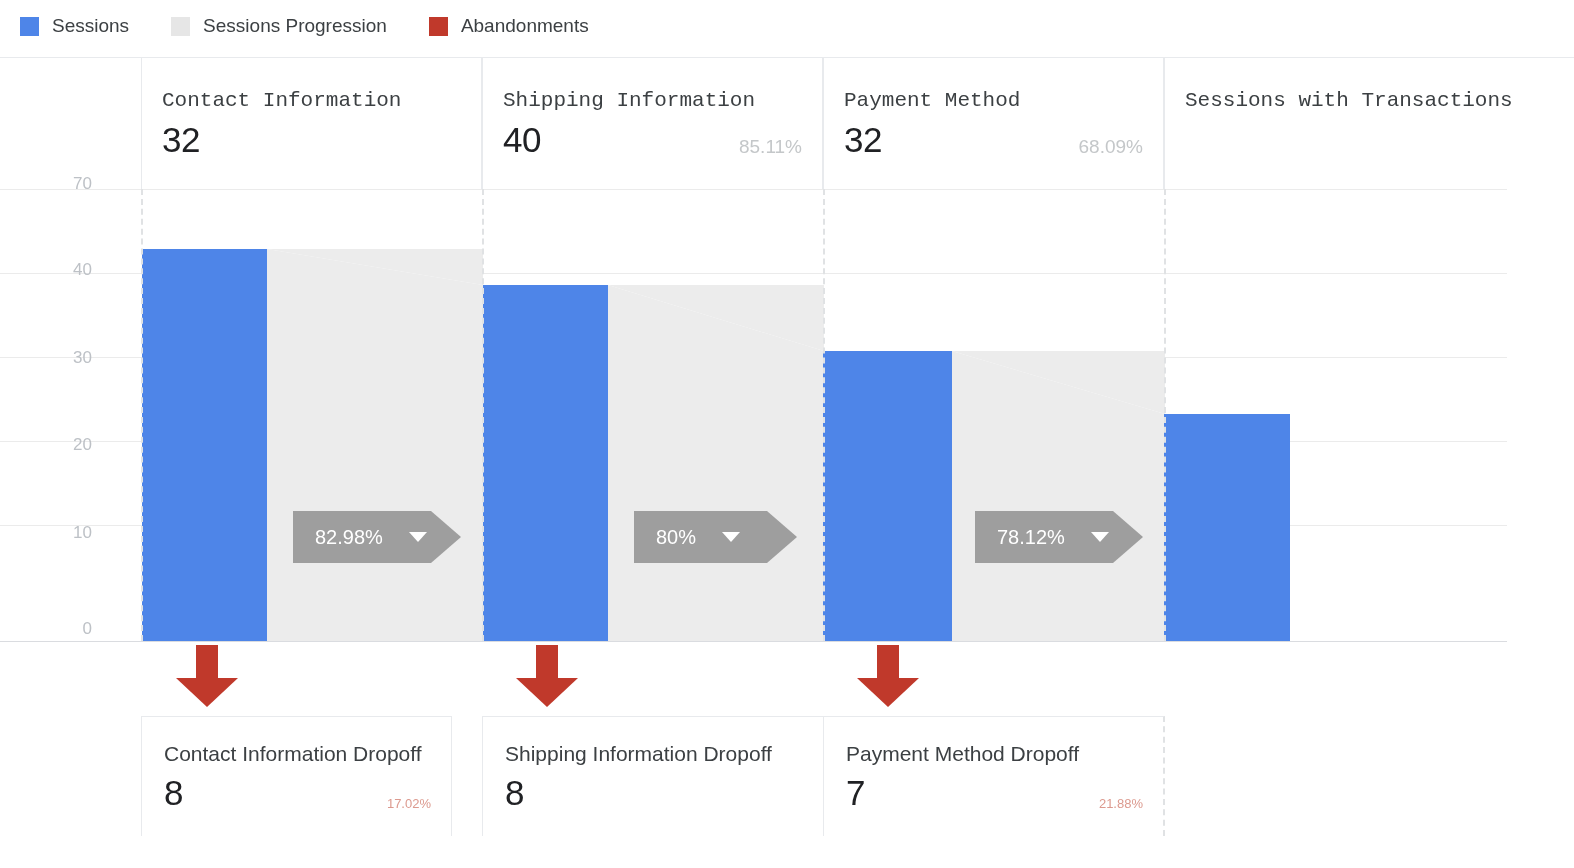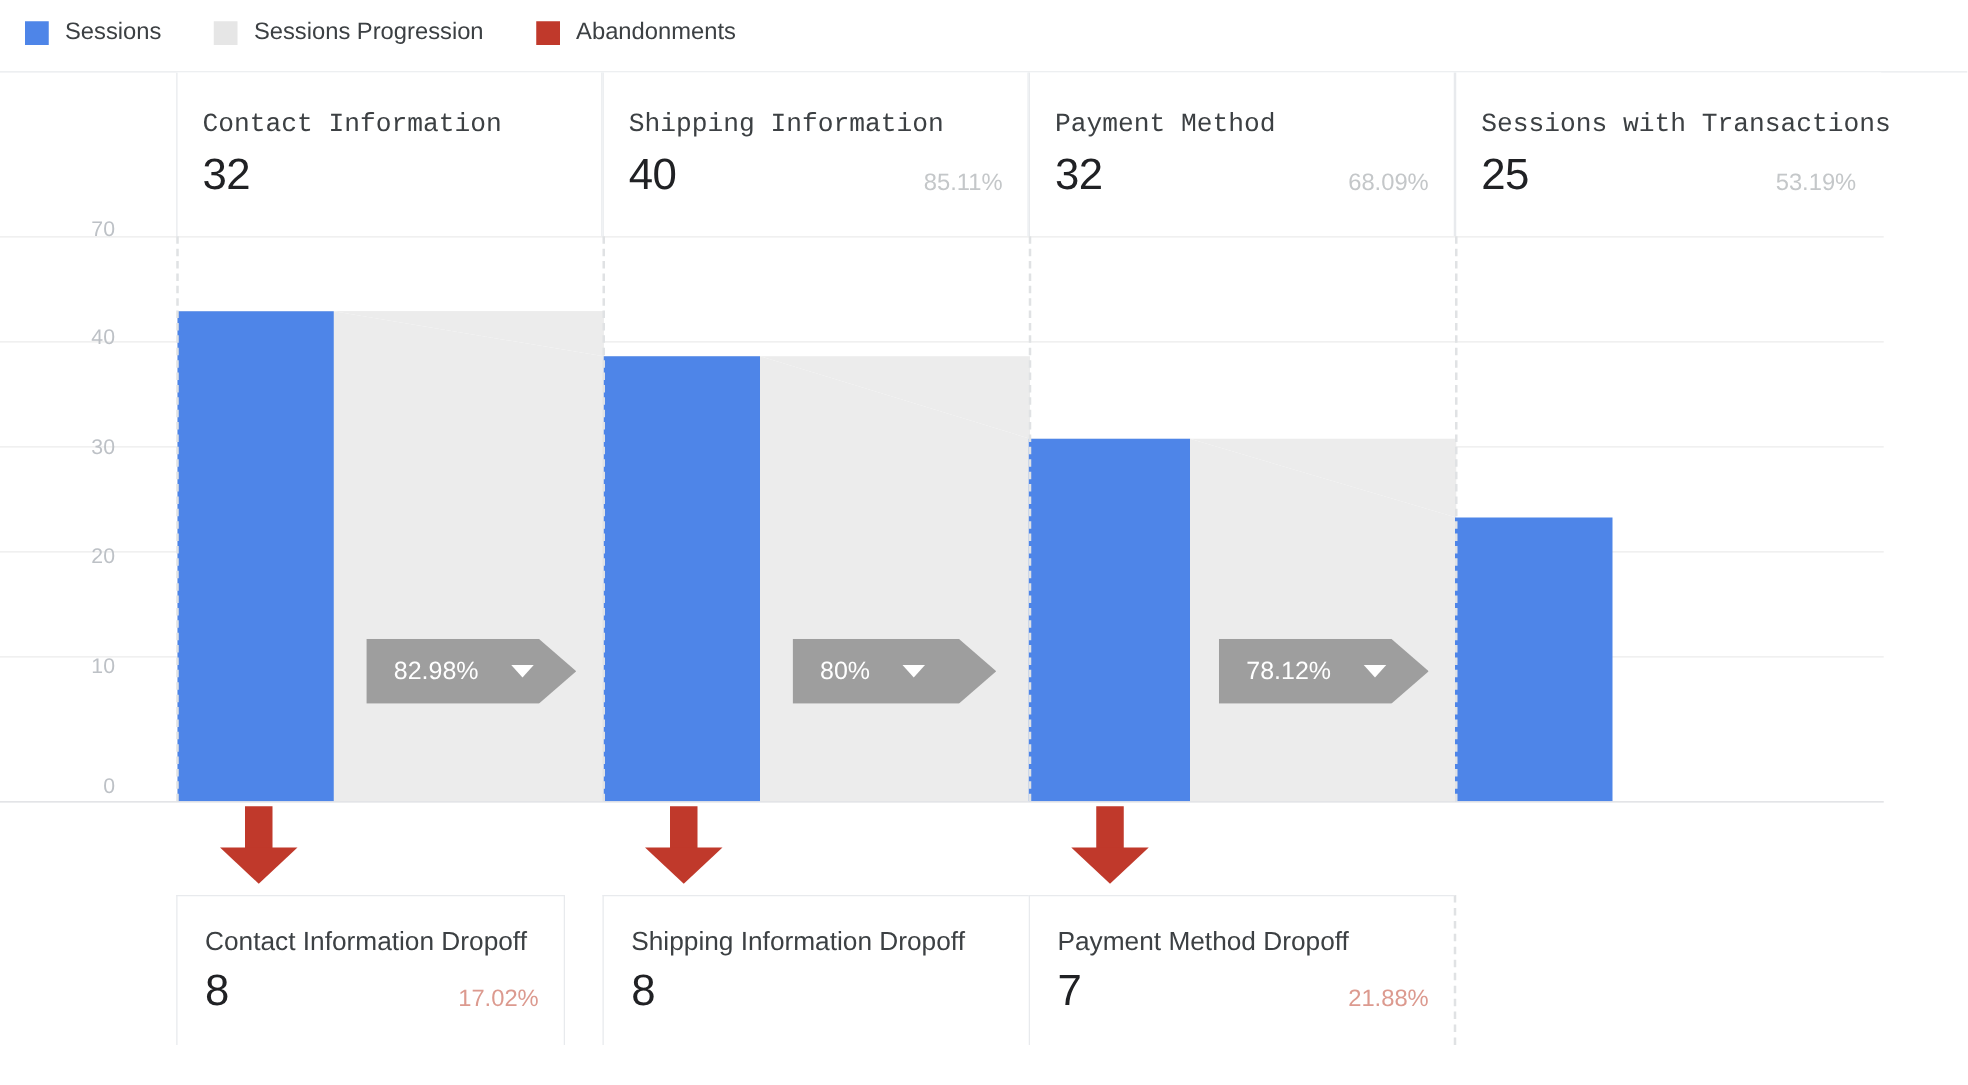--- a/index.html
+++ b/index.html
@@ -102,21 +102,21 @@
     border-left: 1px solid #e8eaed;
     border-right: 1px solid #e8eaed;
     border-top: 1px solid #e8eaed;
     padding: 24px 20px 0 22px;
     background: #fff;
   }
   .dropoff-card.dashed-right { border-right: 2px dashed #e0e2e4; }
   .dropoff-name { font-size: 21px; color: #3c4043; line-height: 26px; white-space: nowrap; }
   .dropoff-metric-row { position: relative; margin-top: 4px; height: 44px; }
   .dropoff-value { font-size: 35px; color: #202124; line-height: 44px; letter-spacing: -0.5px; }
-  .dropoff-pct { position: absolute; right: 0; bottom: 4px; font-size: 19px; color: #dc9a8f; }
+  .dropoff-pct { position: absolute; right: 0; bottom: 4px; font-size: 13px; color: #dc9a8f; }
 </style>
 </head>
 <body>
 
 <div id="root">
 
   <div class="legend">
     <div class="legend-item">
       <span class="legend-swatch" style="background:#4e85e8"></span>
       <span class="legend-label">Sessions</span>
@@ -153,24 +153,20 @@
     <div class="stage-card" style="left:823px; width:341px;">
       <div class="stage-name">Payment Method</div>
       <div class="stage-metric-row">
         <span class="stage-value">32</span>
         <span class="stage-pct">68.09%</span>
       </div>
     </div>
 
     <div class="stage-card" style="left:1164px; width:341px; border-right:none;">
       <div class="stage-name">Sessions with Transactions</div>
-      <div class="stage-metric-row">
-        <span class="stage-value">25</span>
-        <span class="stage-pct">53.19%</span>
-      </div>
     </div>
   </div>
 
   <div class="plot">
 
     <div class="gridline" style="top:0px;"></div>
     <div class="gridline" style="top:84px;"></div>
     <div class="gridline" style="top:168px;"></div>
     <div class="gridline" style="top:252px;"></div>
     <div class="gridline" style="top:336px;"></div>

